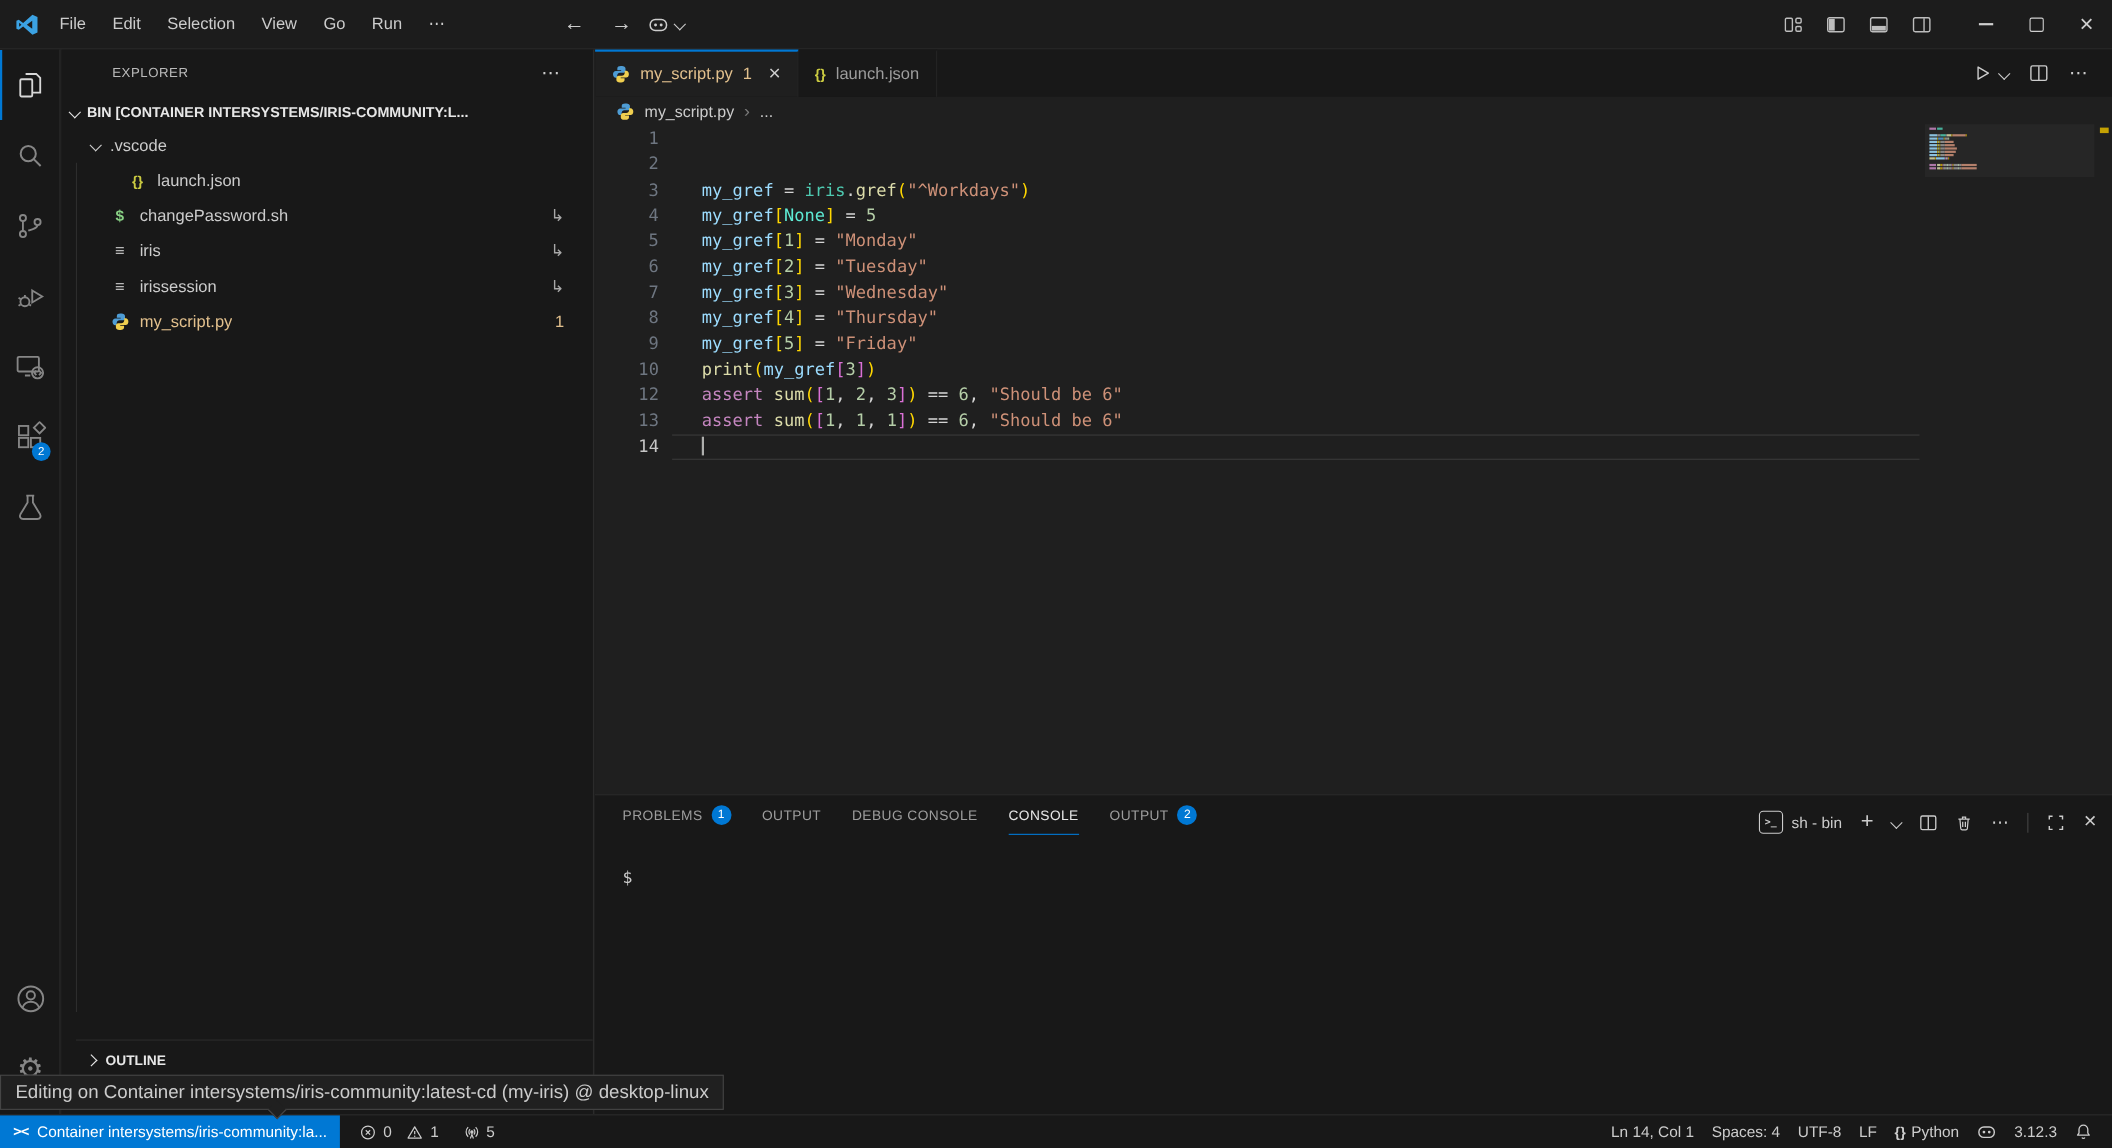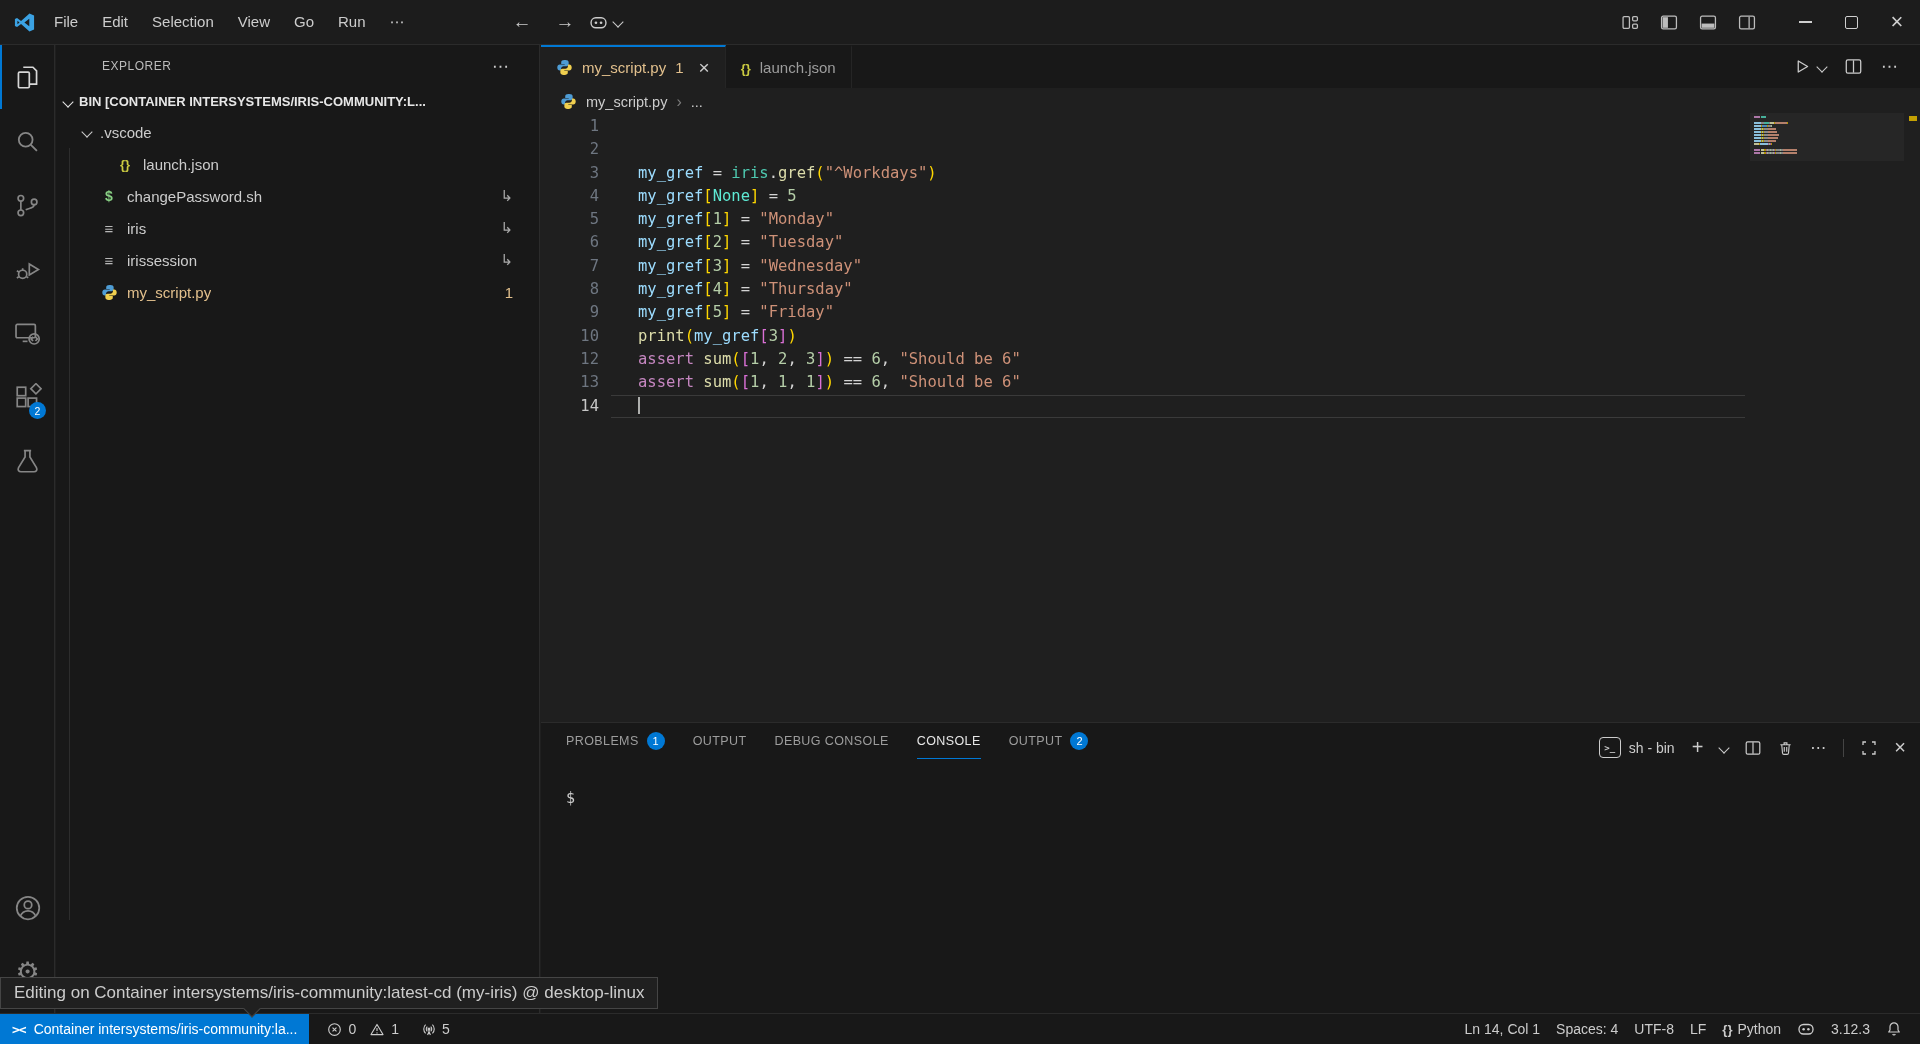--- a/index.html
+++ b/index.html
@@ -287,20 +287,24 @@
         <span class="icon">
           <svg width="17" height="17" viewBox="0 0 16 16">
             <path fill="#4e9cd4" d="M7.9 1c-1.8 0-3 .7-3 2v1.6h3.3v.6H3.6C2.2 5.2 1.2 6.3 1.2 8c0 1.7 1 2.9 2.4 2.9h1.2V9.1c0-1.3 1.1-2.3 2.4-2.3h2.7c1.1 0 2-.9 2-2V3c0-1.2-1.3-2-3-2z"></path>
             <path fill="#f0cf4f" d="M8.1 15c1.8 0 3-.7 3-2v-1.6H7.8v-.6h4.6c1.4 0 2.4-1.1 2.4-2.8 0-1.7-1-2.9-2.4-2.9h-1.2v1.8c0 1.3-1.1 2.3-2.4 2.3H6.1c-1.1 0-2 .9-2 2V13c0 1.2 1.3 2 3 2z"></path>
           </svg>
         </span>
         <span class="tree-label mod-gold">my_script.py</span>
         <span class="tree-right mod-gold">1</span>
       </div>
     </div>
+  <div class="outline-row">
+    <span class="chev right"></span>
+    <span>OUTLINE</span>
+  </div>
 </div>
 
 <div class="editor">
   <div class="tabbar">
     <div id="tabs" style="display:flex">
         <div class="tab active">
           <span class="icon" style="margin-right: 0px;">
             <svg width="17" height="17" viewBox="0 0 16 16">
               <path fill="#4e9cd4" d="M7.9 1c-1.8 0-3 .7-3 2v1.6h3.3v.6H3.6C2.2 5.2 1.2 6.3 1.2 8c0 1.7 1 2.9 2.4 2.9h1.2V9.1c0-1.3 1.1-2.3 2.4-2.3h2.7c1.1 0 2-.9 2-2V3c0-1.2-1.3-2-3-2z"></path>
               <path fill="#f0cf4f" d="M8.1 15c1.8 0 3-.7 3-2v-1.6H7.8v-.6h4.6c1.4 0 2.4-1.1 2.4-2.8 0-1.7-1-2.9-2.4-2.9h-1.2v1.8c0 1.3-1.1 2.3-2.4 2.3H6.1c-1.1 0-2 .9-2 2V13c0 1.2 1.3 2 3 2z"></path>

